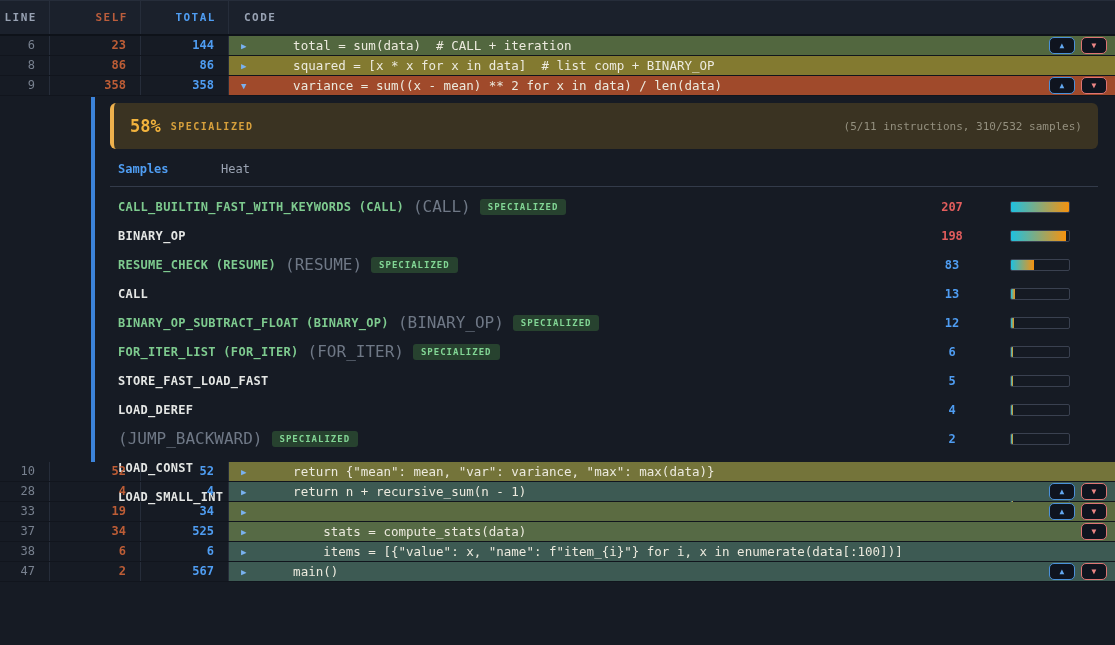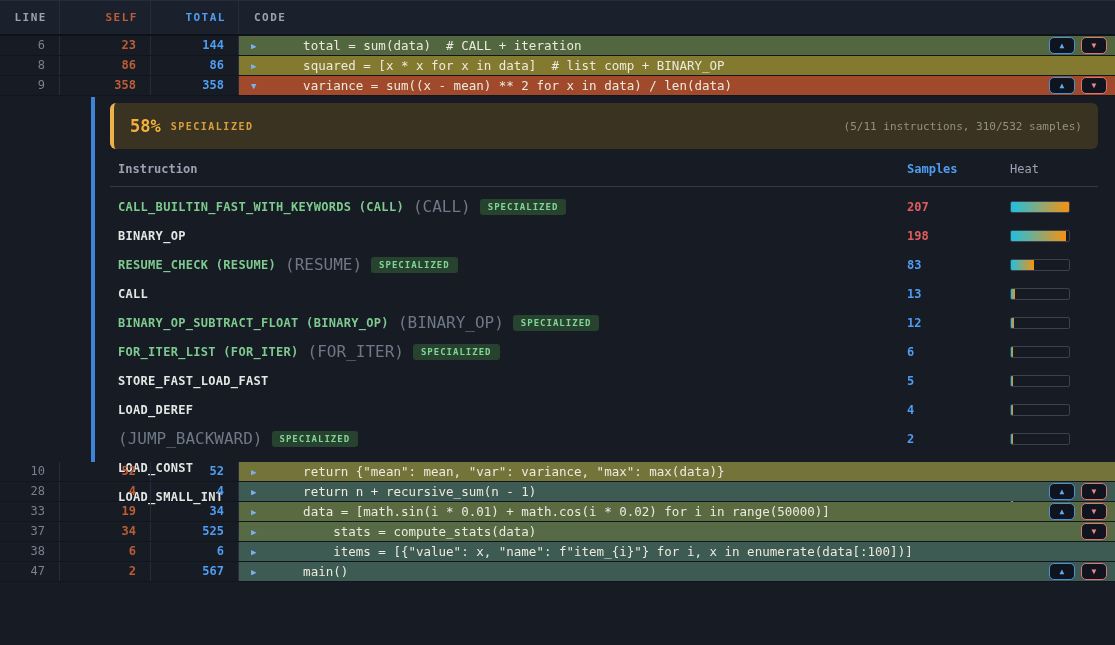--- a/index.html
+++ b/index.html
@@ -3,21 +3,21 @@
 <meta charset="utf-8">
 <style>
   html,body{margin:0;padding:0;background:#0d1117;}
   .app{
     width:1115px;height:645px;background:#161b24;position:relative;overflow:hidden;
     font-family:"DejaVu Sans Mono", monospace;color:#d8dee9;box-sizing:border-box;
   }
   
   .hdr-row{display:flex;height:36px;background:#1b212c;border-top:1px solid #262d3a;
     border-bottom:2px solid #0e1219;box-sizing:border-box;align-items:center;}
-  .col-line{width:60px;box-sizing:border-box;}
+  .col-line{width:50px;box-sizing:border-box;}
   .col-self{width:91px;box-sizing:border-box;}
   .col-total{width:88px;box-sizing:border-box;}
   .col-code{flex:1;box-sizing:border-box;}
   .hdr-cell{font-size:11px;font-weight:bold;letter-spacing:1.5px;color:#98a2b3;
     text-align:right;padding-right:12px;border-right:1px solid #262d3a;height:100%;
     display:flex;align-items:center;justify-content:flex-end;}
   .hdr-cell.left{justify-content:flex-start;padding-left:15px;border-right:none;}
   .hdr-self{color:#bb5d3c;}
   .hdr-total{color:#4f9df2;}
   
@@ -53,21 +53,21 @@
   .ih-samples{width:90px;text-align:left;color:#4f9df2;}
   .ih-heat{width:60px;margin-left:13px;margin-right:28px;color:#9aa3b2;font-weight:normal;}
   .irows{padding-top:5px;}
   .irow{display:flex;align-items:center;height:29px;padding-left:8px;box-sizing:border-box;}
   .i-name-wrap{flex:1;display:flex;align-items:center;gap:9px;min-width:0;}
   .i-name{font-size:12px;font-weight:bold;color:#e4e6e4;letter-spacing:.3px;}
   .i-name.spec{color:#7ecb8f;}
   .i-base{color:#6f7886;font-size:16px;}
   .badge{background:#27422f;color:#82d695;font-size:9px;font-weight:bold;
     padding:3px 8px;border-radius:3px;letter-spacing:1px;}
-  .i-samples{width:90px;text-align:left;font-weight:bold;font-size:12px;color:#4f9df2;flex:0 0 auto;}
+  .i-samples{width:90px;text-align:center;font-weight:bold;font-size:12px;color:#4f9df2;flex:0 0 auto;}
   .i-samples.hot{color:#e25d5d;}
   .i-heat{width:60px;margin-left:13px;margin-right:28px;flex:0 0 auto;}
   .heat-track{width:60px;height:12px;border:1px solid #3a4150;border-radius:2px;
     background:#151a23;box-sizing:border-box;overflow:hidden;}
   .heat-fill{height:100%;background:linear-gradient(90deg,#1fc0e0,#f5920f);min-width:2px;}
 </style>
 </head>
 <body>
 
 <div class="app">
@@ -125,21 +125,20 @@
     <div class="gutter">
       <div class="vline"></div>
     </div>
     <div class="panel">
       <div class="summary">
         <span class="pct">58%</span>
         <span class="pct-label">SPECIALIZED</span>
         <span class="summary-right">(5/11 instructions, 310/532 samples)</span>
       </div>
       <div class="itable-hdr">
-        <span class="ih-name">Instruction</span>
         <span class="ih-samples">Samples</span>
         <span class="ih-heat">Heat</span>
       </div>
       <div class="irows" id="instr-rows">
           <div class="irow">
     <div class="i-name-wrap">
       <span class="i-name spec">CALL_BUILTIN_FAST_WITH_KEYWORDS (CALL)</span>
       <span class="i-base">(CALL)</span>
       <span class="badge">SPECIALIZED</span>
     </div>
@@ -303,21 +302,20 @@
         <button class="btn down">▼</button>
       </span>
     </div>
   </div>
       <div class="crow">
     <div class="col-line num line-num">33</div>
     <div class="col-self num self-num">19</div>
     <div class="col-total num total-num">34</div>
     <div class="col-code codecell" style="background: rgb(91, 107, 65);">
       <span class="caret">▶</span>
-      <span class="codetext">    data = [math.sin(i * 0.01) + math.cos(i * 0.02) for i in range(50000)]</span>
       <span class="controls">
         <button class="btn up">▲</button>
         <button class="btn down">▼</button>
       </span>
     </div>
   </div>
       <div class="crow">
     <div class="col-line num line-num">37</div>
     <div class="col-self num self-num">34</div>
     <div class="col-total num total-num">525</div>

